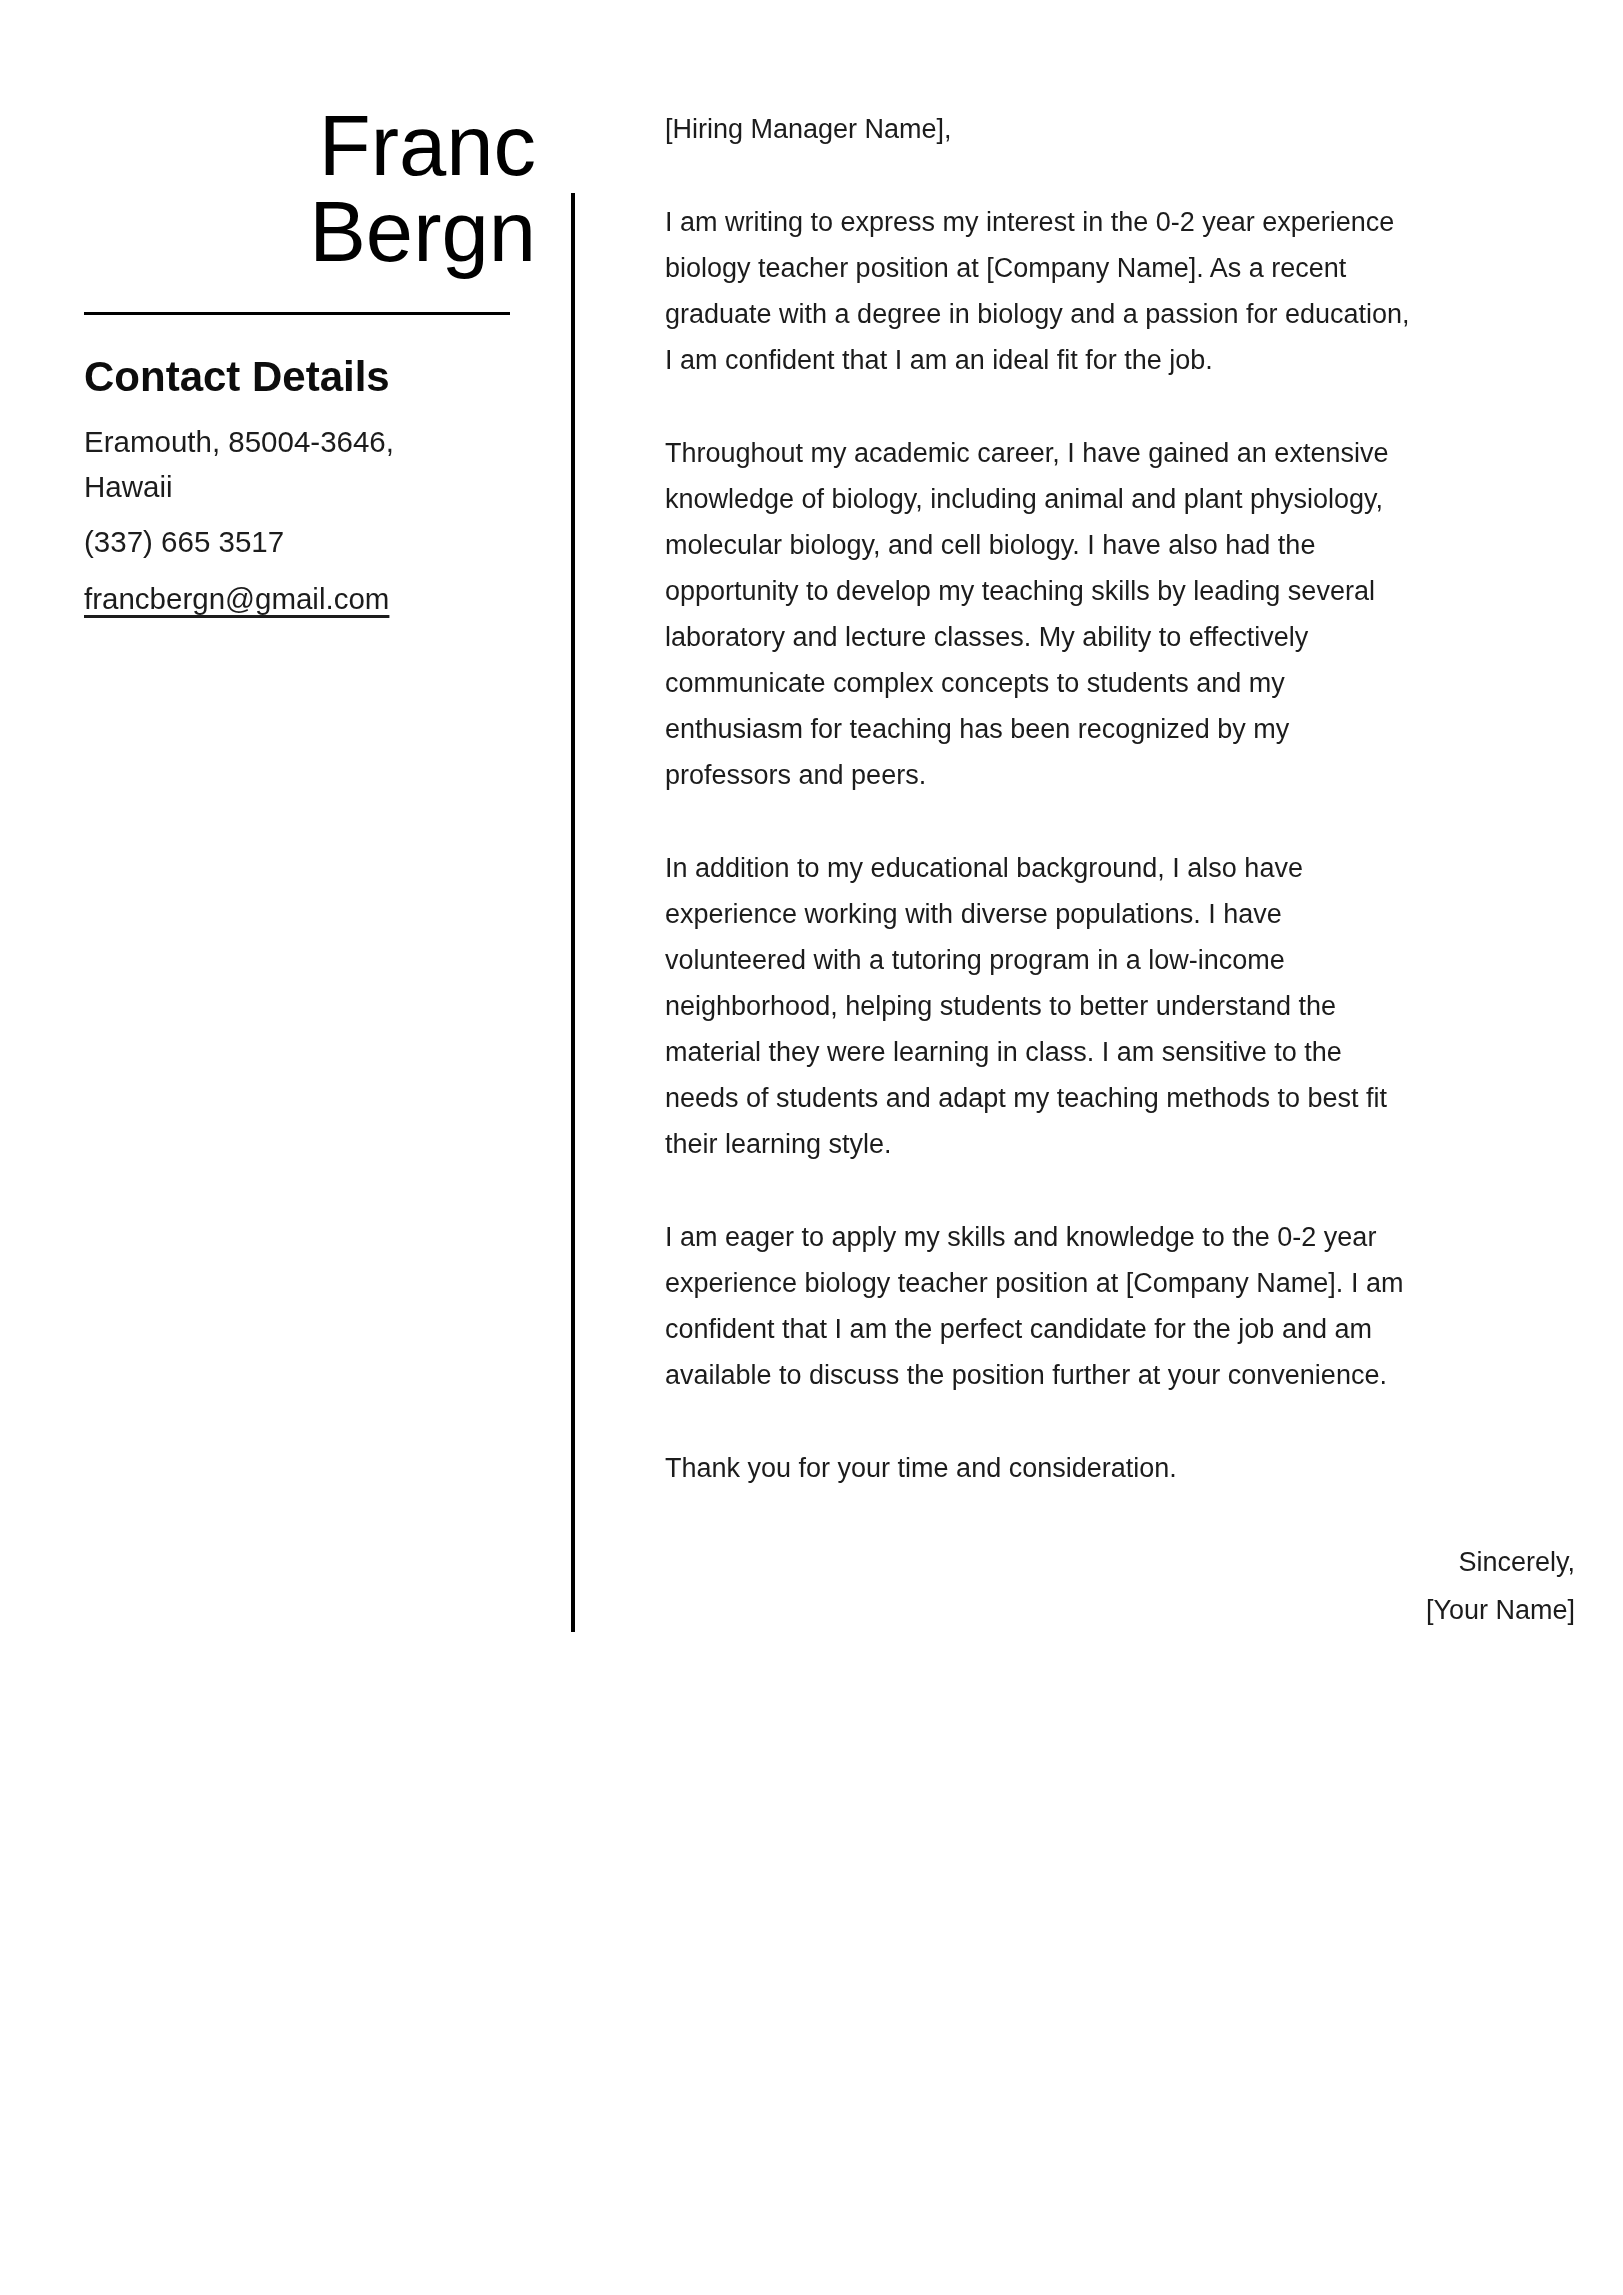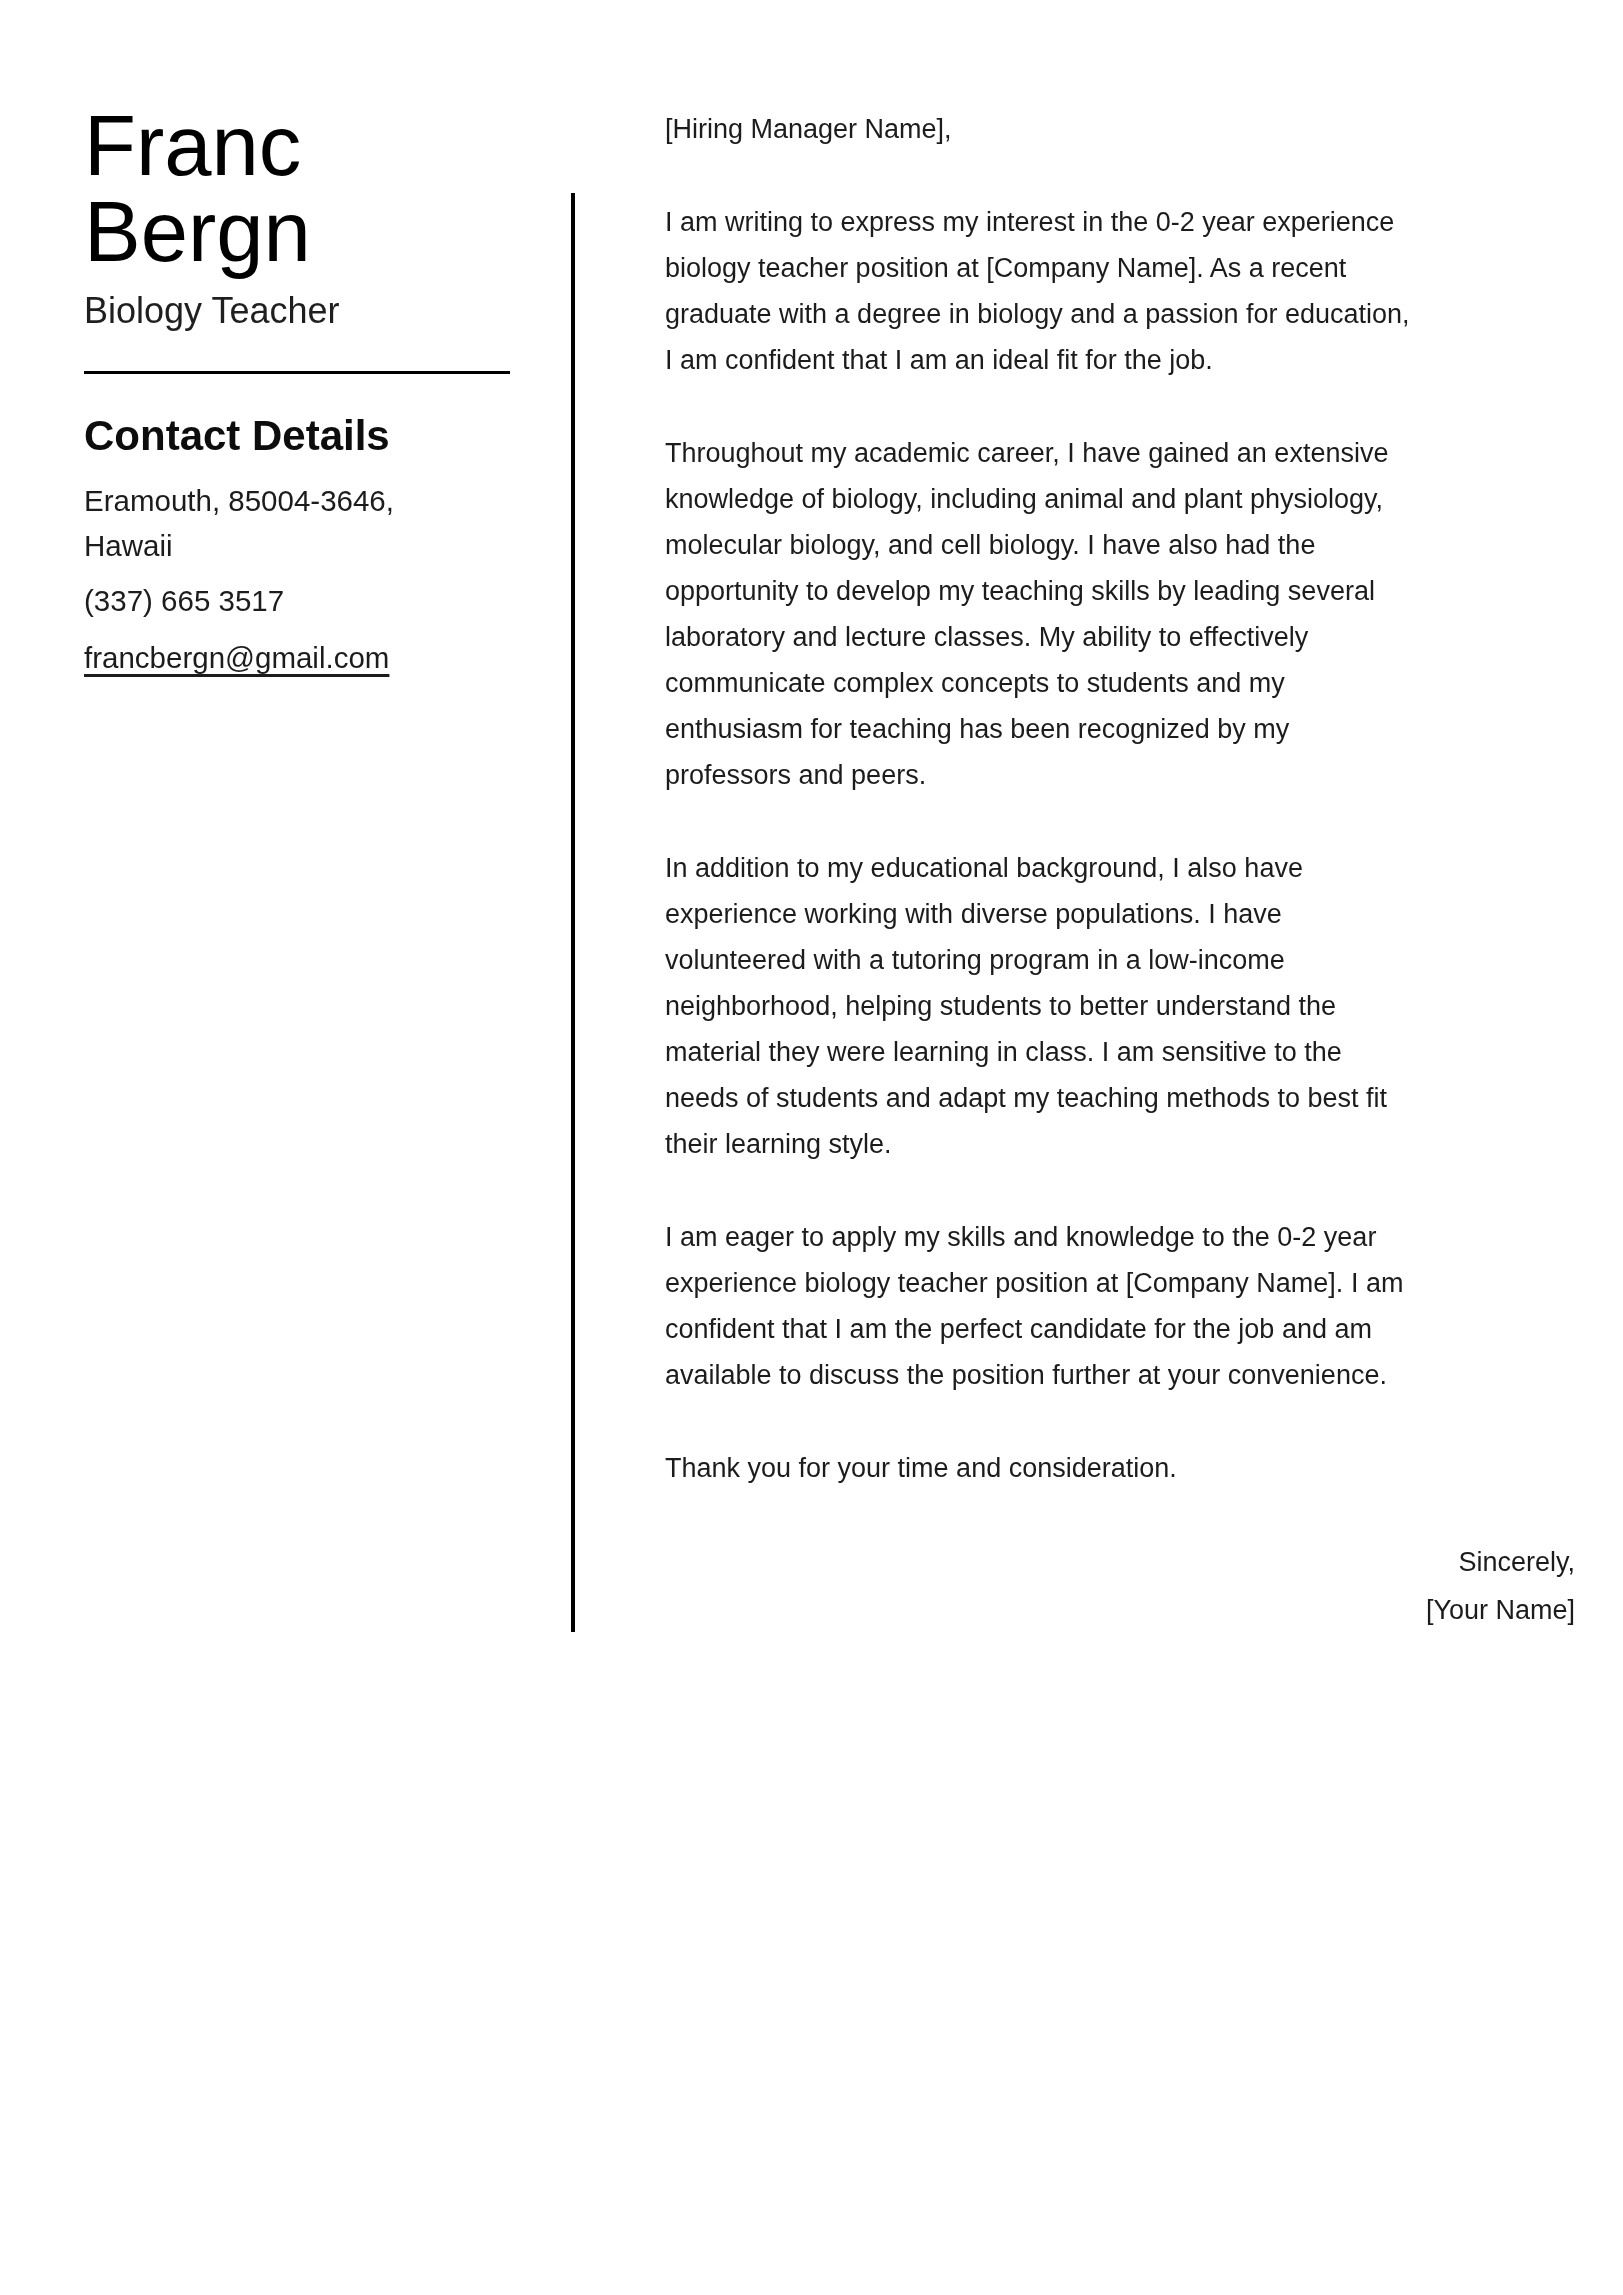--- a/index.html
+++ b/index.html
@@ -16,20 +16,21 @@
 
   
   .sidebar { position: absolute; left: 84px; top: 103px; width: 452px; }
   .name {
     margin: 0;
     font-size: 85px;
     line-height: 86px;
     font-weight: 400;
     color: #000000;
     white-space: pre-line;
+    text-align: right;
   }
   .job-title {
     margin-top: 13px;
     font-size: 36px;
     line-height: 46px;
     color: #1f1f1f;
   }
   .rule {
     margin-top: 37px;
     width: 426px;
@@ -89,21 +90,20 @@
   .letter p.sign { margin: 0; line-height: 48px; text-align: right; }
 </style>
 </head>
 <body>
 
 <div class="page">
 
   <aside class="sidebar">
     <h1 class="name">Franc
 Bergn</h1>
-    <div class="job-title">Biology Teacher</div>
     <div class="rule"></div>
     <h2 class="contact-heading">Contact Details</h2>
     <p class="address">Eramouth, 85004-3646,
 Hawaii</p>
     <p class="phone">(337) 665 3517</p>
     <a class="email" href="#">francbergn@gmail.com</a>
   </aside>
 
   <div class="vdivider"></div>
 

